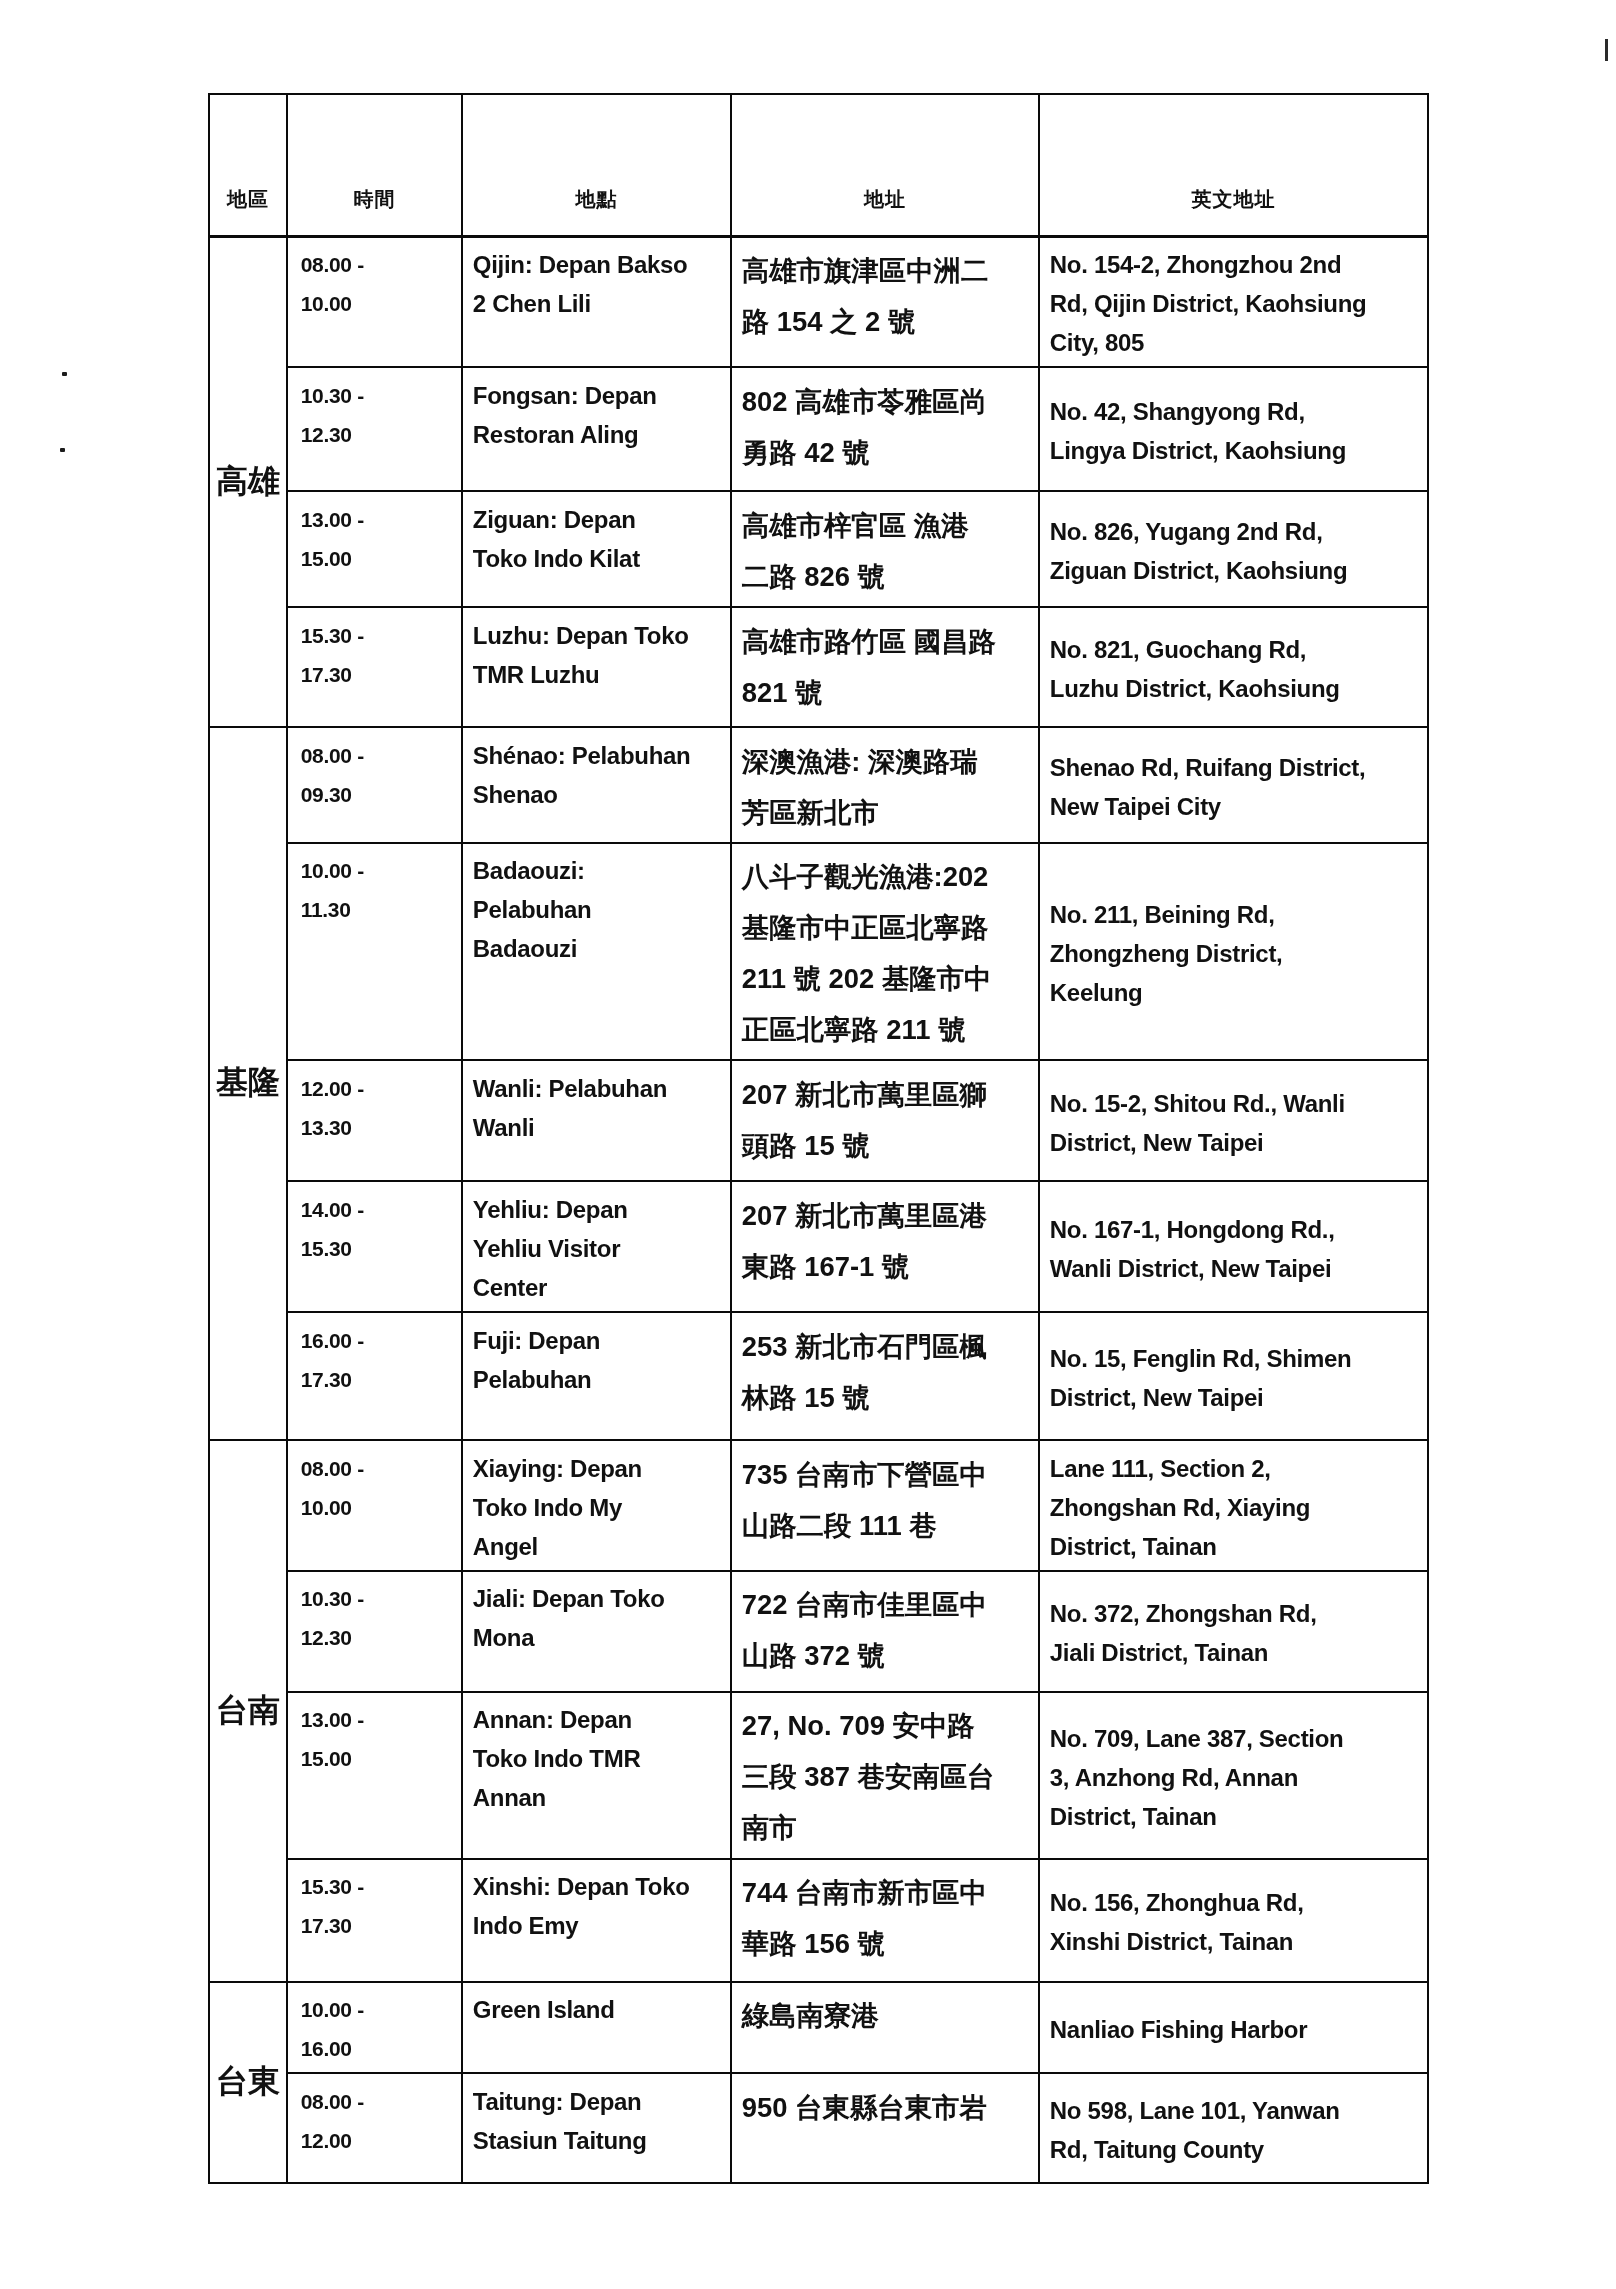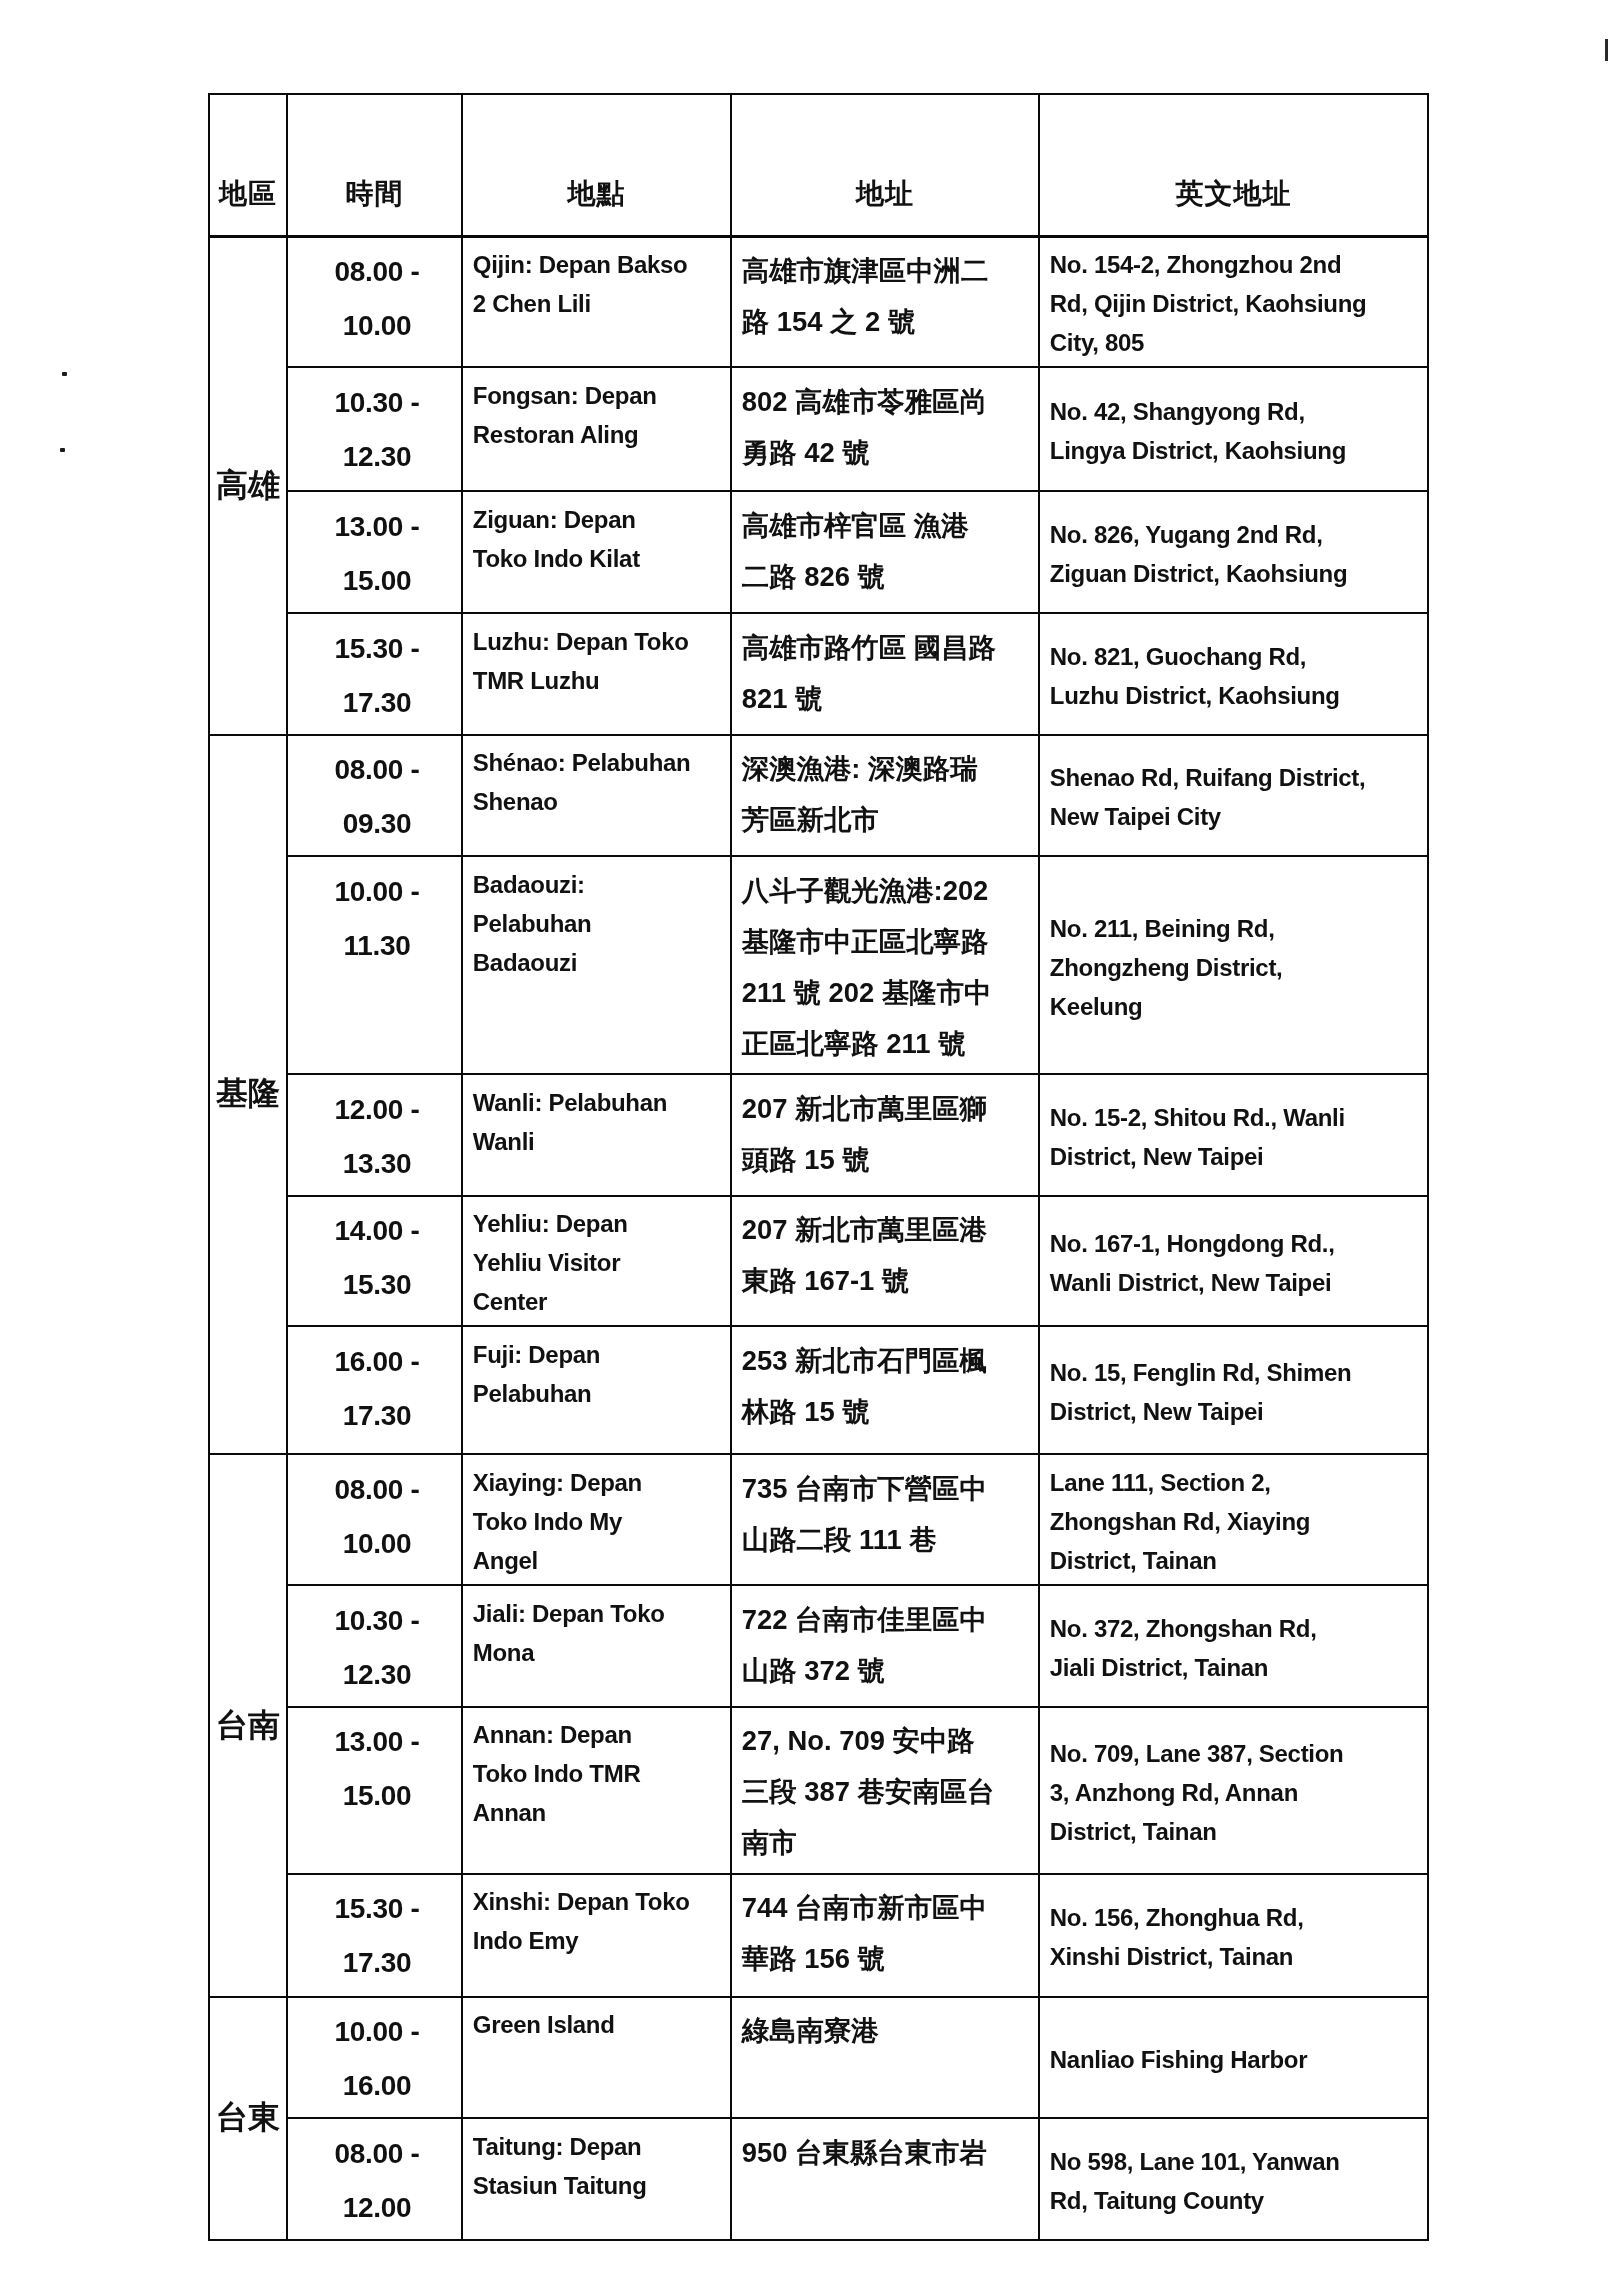--- a/index.html
+++ b/index.html
@@ -29,44 +29,43 @@
     border:2px solid #0a0a0a;
     border-top-width:2.9px;
     border-bottom-width:2.9px;
     overflow:hidden;
   }
   thead th {
     border-bottom-width:3.9px;
     vertical-align:bottom;
     text-align:center;
     padding:0 0 21.6px 0;
-    font-size:28px;
+    font-size:20px;
     font-weight:700;
     letter-spacing:1px;
   }
   td {
     vertical-align:top;
     padding:7.8px 7.8px 3.9px 9.8px;
     font-weight:600;
     white-space:pre-line;
   }
   td.region {
     vertical-align:middle;
     text-align:center;
     padding:0 2px;
     font-size:32px;
     font-weight:600;
     letter-spacing:0;
   }
   td.time {
-    font-size:28px;
-    line-height:54px;
+    font-size:21px;
+    line-height:39px;
     letter-spacing:-0.3px;
     padding-left:12.7px;
-    text-align:center;
   }
   td.loc {
     font-size:24px;
     line-height:39px;
     letter-spacing:-0.3px;
   }
   td.addr {
     font-size:27.4px;
     line-height:51px;
   }

